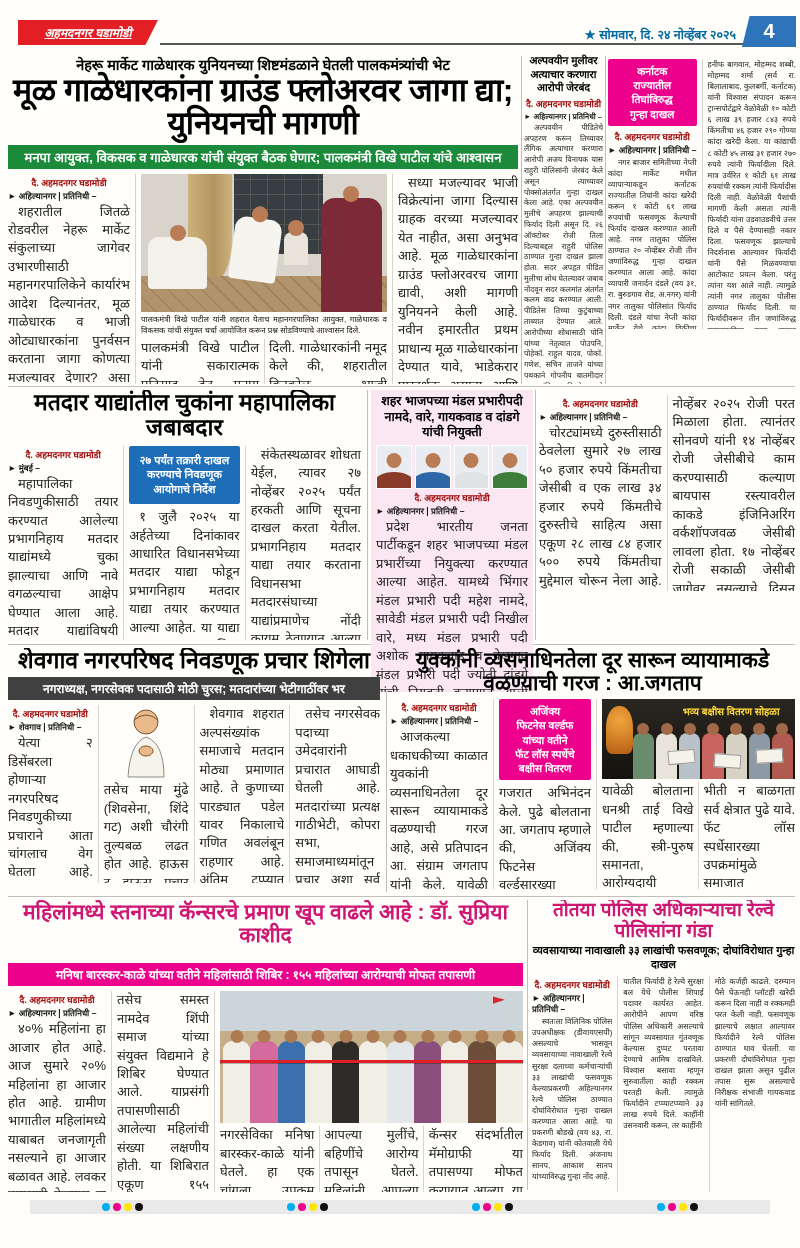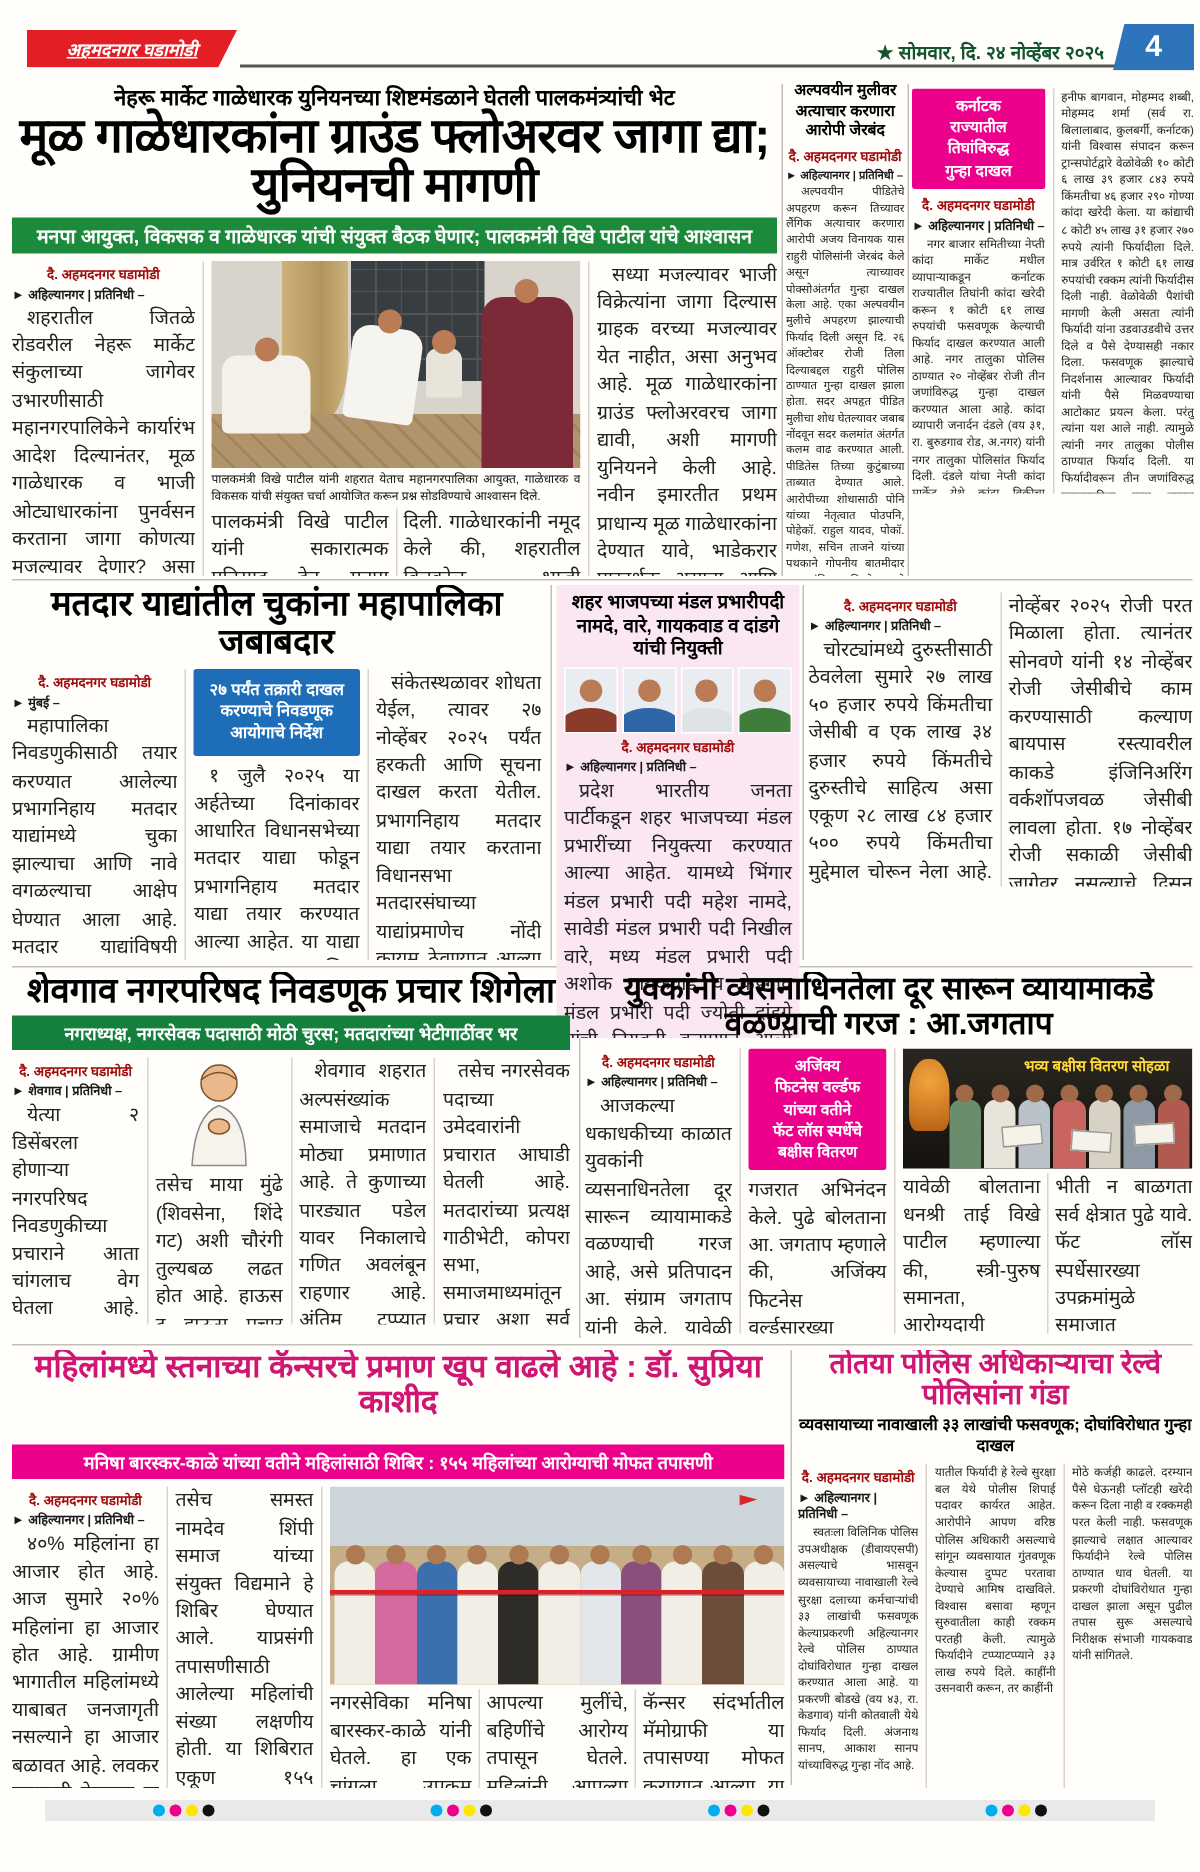--- a/index.html
+++ b/index.html
@@ -7,35 +7,35 @@
   #page {
     position: relative; width: 800px; height: 1248px; background: #fffefb;
     font-family: "Liberation Sans", sans-serif; color:#1a1a1a; overflow: hidden;
   }
   
   .mast-box { position:absolute; left:18px; top:20px; width:140px; height:25px;
     background:#e31e24; color:#fff; display:flex; align-items:center; justify-content:center;
     font-weight:bold; font-style:italic; font-size:12px; clip-path:polygon(0 0,100% 0,91% 100%,0 100%); }
   .mast-box span { text-decoration:underline; }
   .mast-line { position:absolute; left:160px; top:43px; width:636px; height:2px; background:#555; }
-  .mast-date { position:absolute; right:64px; top:26px; font-size:12.5px; font-weight:bold; color:#14532d; }
+  .mast-date { position:absolute; right:64px; top:26px; font-size:12.5px; font-weight:bold; color:#0369a1; }
   .pg-box { position:absolute; left:742px; top:16px; width:54px; height:31px; background:#2d74bb;
     color:#fff; font-size:20px; font-weight:bold; display:flex; align-items:center; justify-content:center;
     clip-path:polygon(14% 0,100% 0,100% 100%,0 100%); }
   
   .sec { position:absolute; overflow:hidden; }
   .kicker { text-align:center; font-weight:bold; font-size:14.5px; color:#000; }
   .head-xl { text-align:center; font-weight:bold; font-size:32px; line-height:1.04; color:#000; letter-spacing:-.5px; }
   .head-lg { text-align:center; font-weight:bold; font-size:21px; line-height:1.1; color:#000; }
   .head-md { text-align:center; font-weight:bold; font-size:12.5px; line-height:1.25; color:#000; }
   .head-sm { text-align:center; font-weight:bold; font-size:10.5px; line-height:1.3; color:#000; }
   .magenta { color:#cf1673; }
   .bar { display:block; text-align:center; font-weight:bold; color:#fff; padding:3px 4px; }
   .bar.green { background:#1b8a3a; font-size:13px; margin-top:4px; }
-  .bar.black { background:#15803d; font-size:12px; margin-top:4px; }
+  .bar.black { background:#404040; font-size:12px; margin-top:4px; }
   .bar.pink  { background:#ec008c; font-size:12px; margin-top:17px; }
   .boxnote { background:#ec008c; color:#fff; font-weight:bold; text-align:center; font-size:10.5px;
     line-height:1.35; padding:5px 16px; border-radius:2px; margin-bottom:4px; }
   .boxnote.blue { background:#1d6db8; font-size:11px; padding:7px 3px; }
   .dl { color:#a00b0b; font-weight:bold; text-align:center; font-size:9px; margin:2px 0 1px; }
   .by { font-weight:bold; font-size:8.5px; margin-bottom:2px; }
   .bodyrow { display:flex; margin-top:5px; }
   .col { flex:1 1 0; overflow:hidden; }
   .col + .col { border-left:1px solid #d8d4cf; padding-left:5px; margin-left:5px; }
   .bt { font-size:13px; line-height:1.42; text-align:justify; color:#222; text-indent:10px; }

